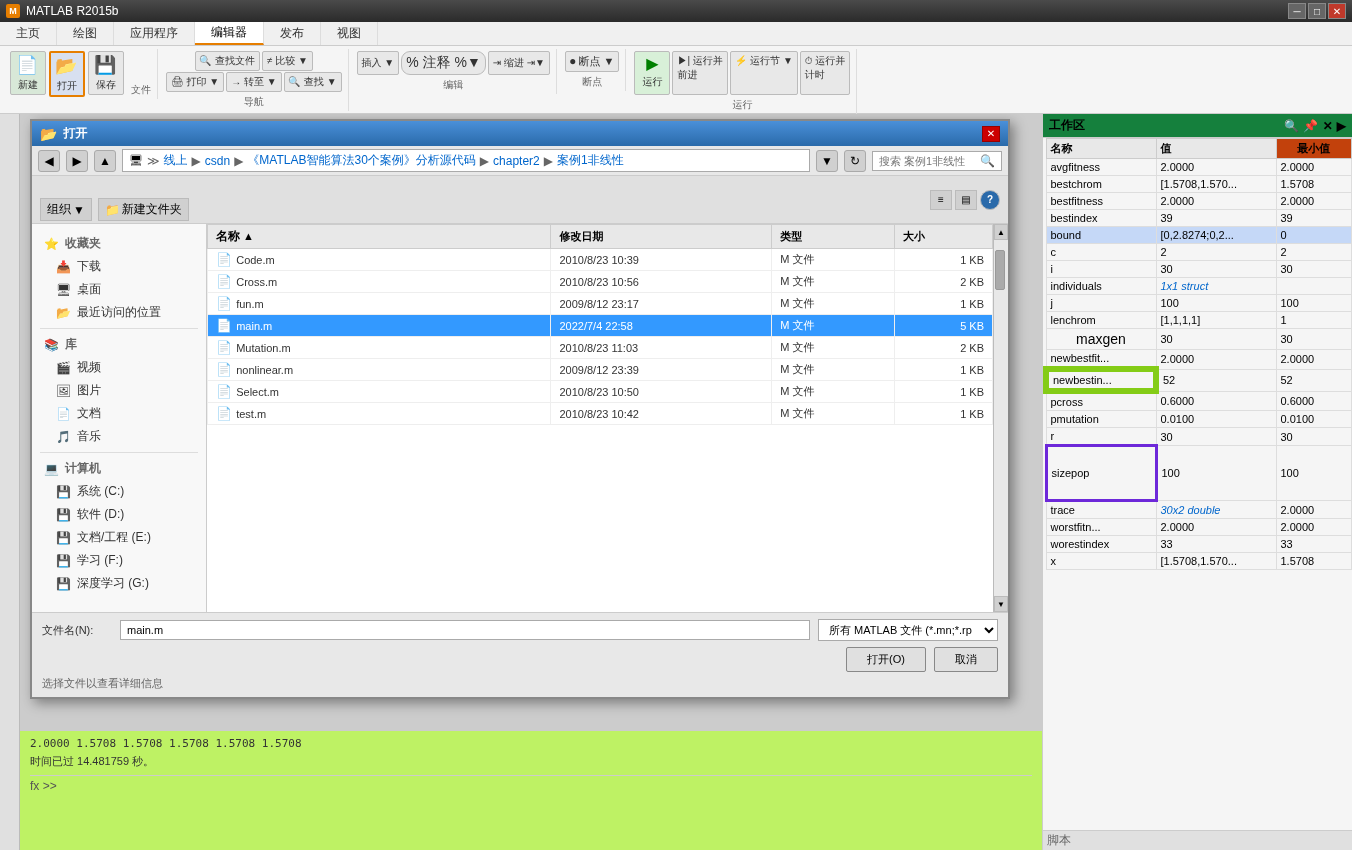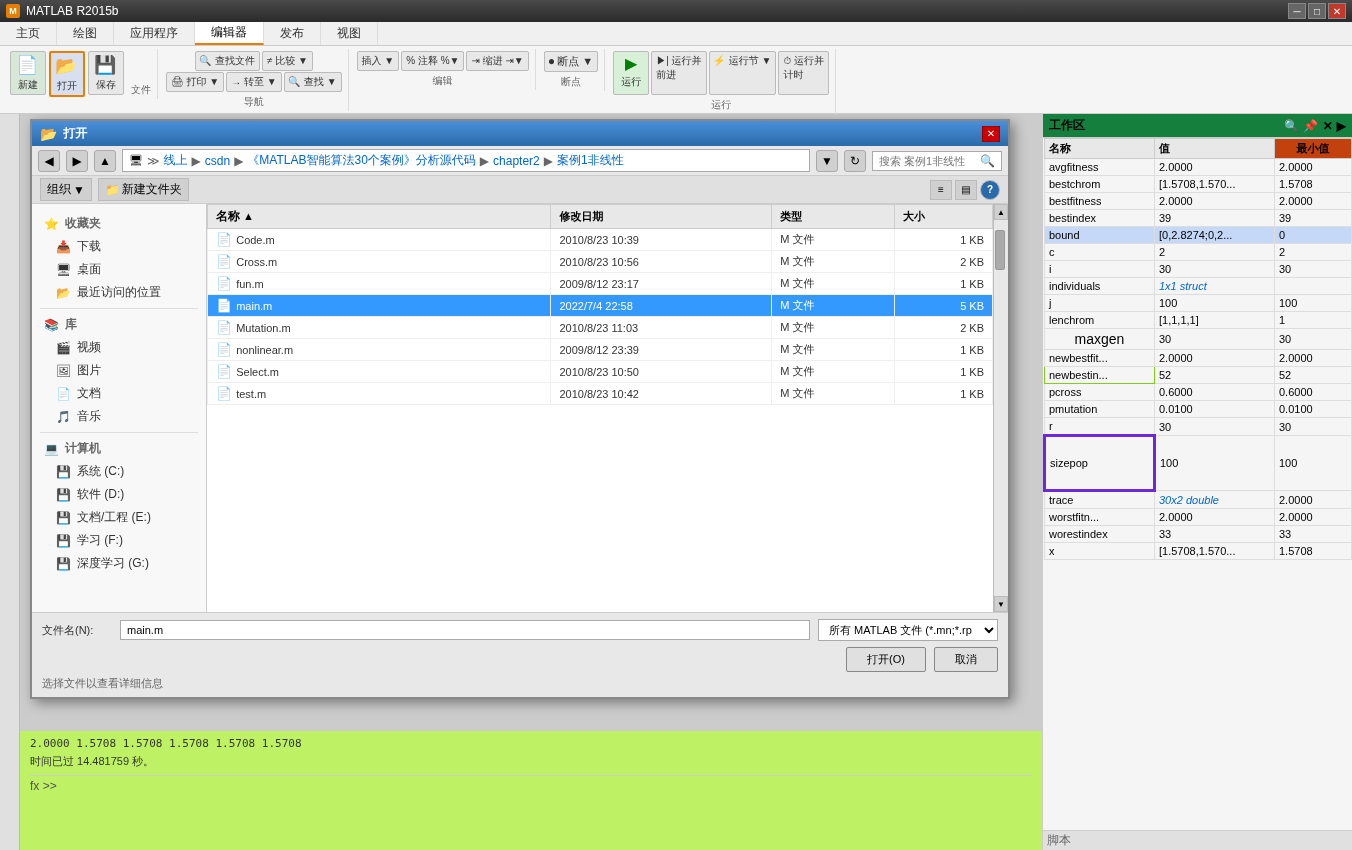--- a/index.html
+++ b/index.html
@@ -152,21 +152,21 @@
       <div class="tb-btn" style="font-size:10px;">🖨 打印 ▼</div>
       <div class="tb-btn" style="font-size:10px;">→ 转至 ▼</div>
       <div class="tb-btn" style="font-size:10px;">🔍 查找 ▼</div>
     </div>
     <div class="toolbar-group-label">导航</div>
   </div>
 
   <div class="toolbar-group" style="flex-direction:column; gap:1px;">
     <div style="display:flex; gap:2px;">
       <div class="tb-btn" style="font-size:10px;">插入 ▼</div>
-      <div class="tb-btn" style="font-size:10px;">% 注释 %▼</div>
+      <div class="tb-btn" style="font-size:14px;border-radius:9px;">% 注释 %▼</div>
       <div class="tb-btn" style="font-size:10px;">⇥ 缩进 ⇥▼</div>
     </div>
     <div class="toolbar-group-label">编辑</div>
   </div>
 
   <div class="toolbar-group" style="flex-direction:column; gap:1px;">
     <div class="tb-btn">⏺ 断点 ▼</div>
     <div class="toolbar-group-label">断点</div>
   </div>
 
@@ -230,21 +230,21 @@
         </div>
         <div class="nav-btn">▼</div>
         <div class="nav-btn">↻</div>
         <div class="search-box">
           <input type="text" placeholder="搜索 案例1非线性" style="font-size: 11px;">
           <span>🔍</span>
         </div>
       </div>
 
       <div class="dialog-secondary-toolbar">
-        <div style="display:flex; gap:6px;">
+        <div style="display:flex; gap:6px;margin-top:20px;">
           <div class="organize-btn">
             <span>组织</span>
             <span>▼</span>
           </div>
           <div class="new-folder-btn">
             <span>📁</span>
             <span>新建文件夹</span>
           </div>
         </div>
         <div class="view-btns">
@@ -497,21 +497,21 @@
     <td style="border:1px solid #ddd; padding:2px 21px; font-size:14px;text-align:center;">maxgen</td>
     <td style="border:1px solid #ddd; padding:2px 4px; font-size:11px; ">30</td>
     <td style="border:1px solid #ddd; padding:2px 4px; font-size:11px;">30</td>
   </tr>
             <tr>
     <td style="border:1px solid #ddd; padding:2px 4px; font-size:11px;">newbestfit...</td>
     <td style="border:1px solid #ddd; padding:2px 4px; font-size:11px; ">2.0000</td>
     <td style="border:1px solid #ddd; padding:2px 4px; font-size:11px;">2.0000</td>
   </tr>
             <tr>
-    <td style="border:1px solid #84cc16; padding:2px 4px; font-size:11px;">newbestin...</td>
+    <td style="border:6px solid #84cc16; padding:2px 4px; font-size:11px;">newbestin...</td>
     <td style="border:1px solid #ddd; padding:2px 4px; font-size:11px; ">52</td>
     <td style="border:1px solid #ddd; padding:2px 4px; font-size:11px;">52</td>
   </tr>
             <tr>
     <td style="border:1px solid #ddd; padding:2px 4px; font-size:11px;">pcross</td>
     <td style="border:1px solid #ddd; padding:2px 4px; font-size:11px; ">0.6000</td>
     <td style="border:1px solid #ddd; padding:2px 4px; font-size:11px;">0.6000</td>
   </tr>
             <tr>
     <td style="border:1px solid #ddd; padding:2px 4px; font-size:11px;">pmutation</td>

